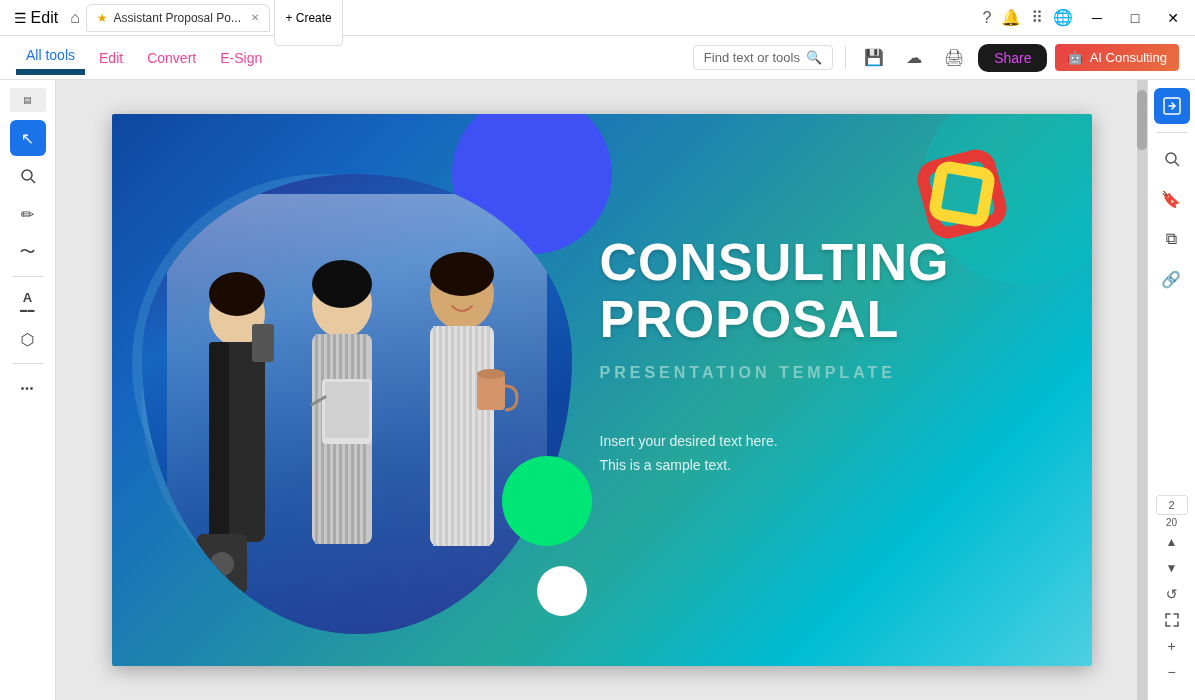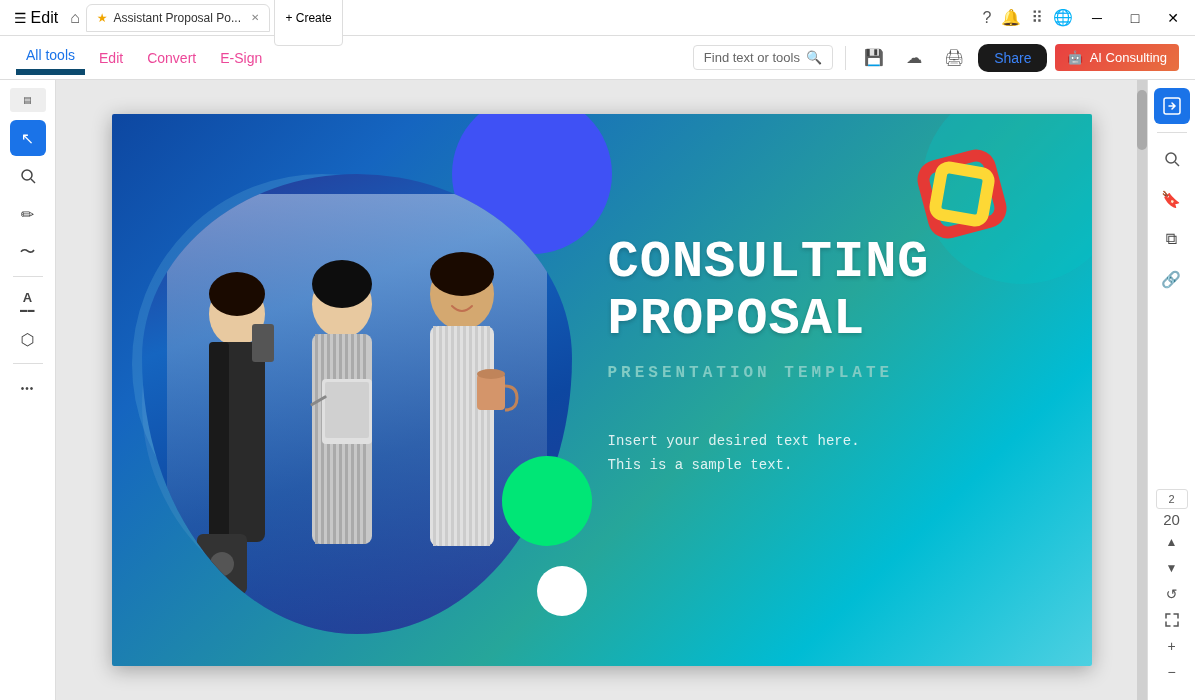--- a/index.html
+++ b/index.html
@@ -47,21 +47,21 @@
       border: 1px solid #ddd; border-radius: 4px; font-size: 13px; color: #666;
       cursor: text;
       justify-content: center;
     }
     .divider-v { width: 1px; height: 24px; background: #ddd; margin: 0 4px; }
     .toolbar-icon-btn {
       width: 32px; height: 32px; display: flex; align-items: center; justify-content: center;
       border-radius: 4px; cursor: pointer; font-size: 16px; color: #555;
     }
     .share-btn {
-      background: #1a1a1a; color: #3b82f6; padding: 6px 16px; border-radius: 10px;
+      background: #1a1a1a; color: #d946ef; padding: 6px 16px; border-radius: 10px;
       font-size: 14px; font-weight: 500; cursor: pointer;
     }
     .ai-btn {
       display: flex; align-items: center; gap: 6px;
       background: linear-gradient(135deg, #e84040, #e87040);
       color: #fff; padding: 6px 12px; border-radius: 4px; font-size: 13px; cursor: pointer;
     }
 
     
     .main-layout { display: flex; height: calc(700px - 80px); }
@@ -153,21 +153,21 @@
     .slide-photo {
       position: absolute; left: 30px; top: 60px; width: 430px; height: 460px;
       border-radius: 50% 50% 50% 50% / 40% 40% 60% 60%;
       overflow: hidden;
       background: linear-gradient(160deg, #283593 0%, #1565c0 30%, #0d47a1 60%, #283593 100%);
       display: flex; align-items: flex-end; justify-content: center;
     }
 
     
     .slide-content {
-      position: absolute; right: 44px; top: 120px; width: 440px; font-family: Liberation Mono, monospace;
+      position: absolute; right: 52px; top: 120px; width: 440px;
     }
     .slide-title {
       font-size: 52px; font-weight: 900; color: #fff; line-height: 1.1;
       letter-spacing: 1px; text-shadow: 0 2px 4px rgba(0,0,0,0.2);
     }
     .slide-subtitle {
       font-size: 16px; font-weight: 600; color: #80cbc4; letter-spacing: 4px;
       margin-top: 16px; text-transform: uppercase;
     }
     .slide-body {
@@ -189,21 +189,21 @@
     
     .page-nav {
       display: flex; flex-direction: column; align-items: center; margin-top: auto;
       padding-bottom: 8px; gap: 2px;
     }
     .page-num {
       font-size: 11px; color: #555;
       width: 32px; height: 20px; display: flex; align-items: center; justify-content: center;
       border: 1px solid #ddd; border-radius: 3px;
     }
-    .page-zoom { font-size: 15px; color: #555; }
+    .page-zoom { font-size: 10px; color: #555; }
     .nav-arrow {
       width: 32px; height: 24px; display: flex; align-items: center; justify-content: center;
       cursor: pointer; font-size: 12px; color: #555;
     }
     .zoom-btn {
       width: 32px; height: 24px; display: flex; align-items: center; justify-content: center;
       cursor: pointer; font-size: 14px; color: #555;
     }
 
     

